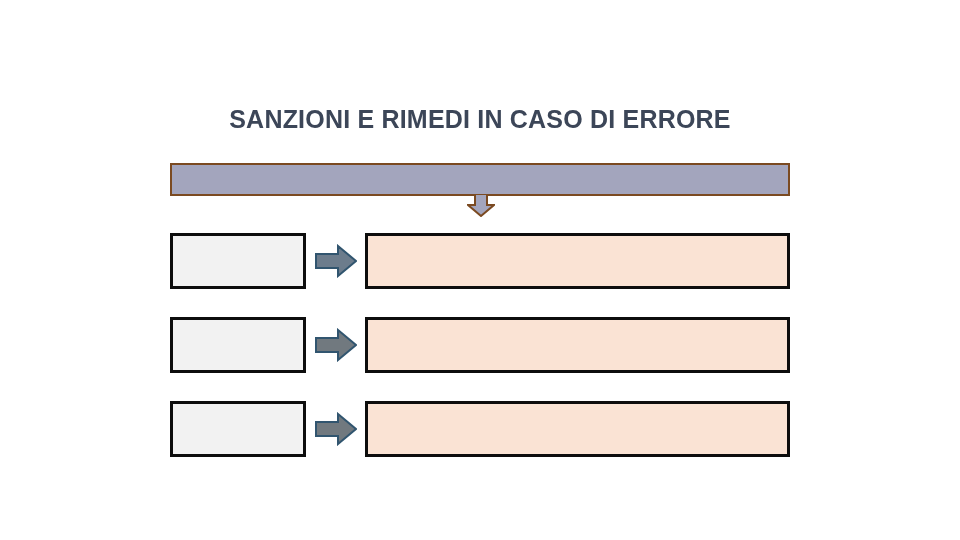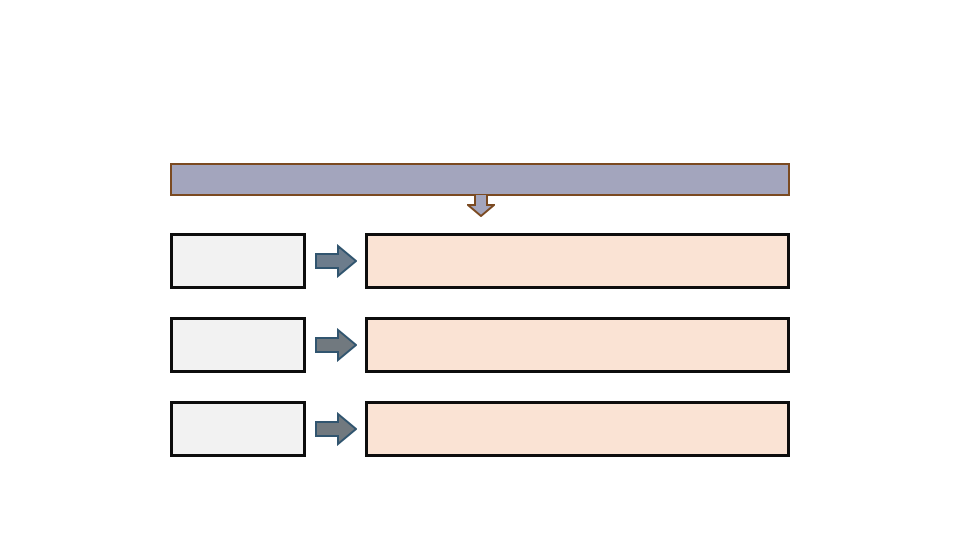--- a/index.html
+++ b/index.html
@@ -124,20 +124,21 @@
     font-size: 13px;
     color: #262626;
     overflow: hidden;
   }
 </style>
 </head>
 <body>
 
 <div id="slide">
 
+  <div id="slide-title">SANZIONI E RIMEDI IN CASO DI ERRORE</div>
 
   <div id="header-bar">
     <span id="header-bar-label"></span>
   </div>
 
   <div id="down-arrow">
     <svg width="28" height="23" viewBox="0 0 28 23" xmlns="http://www.w3.org/2000/svg">
       <polygon points="8,0 20,0 20,11 27,11 14,22 1,11 8,11" fill="#a3a5bd" stroke="#7b4a21" stroke-width="2" stroke-linejoin="miter"></polygon>
     </svg>
   </div>

